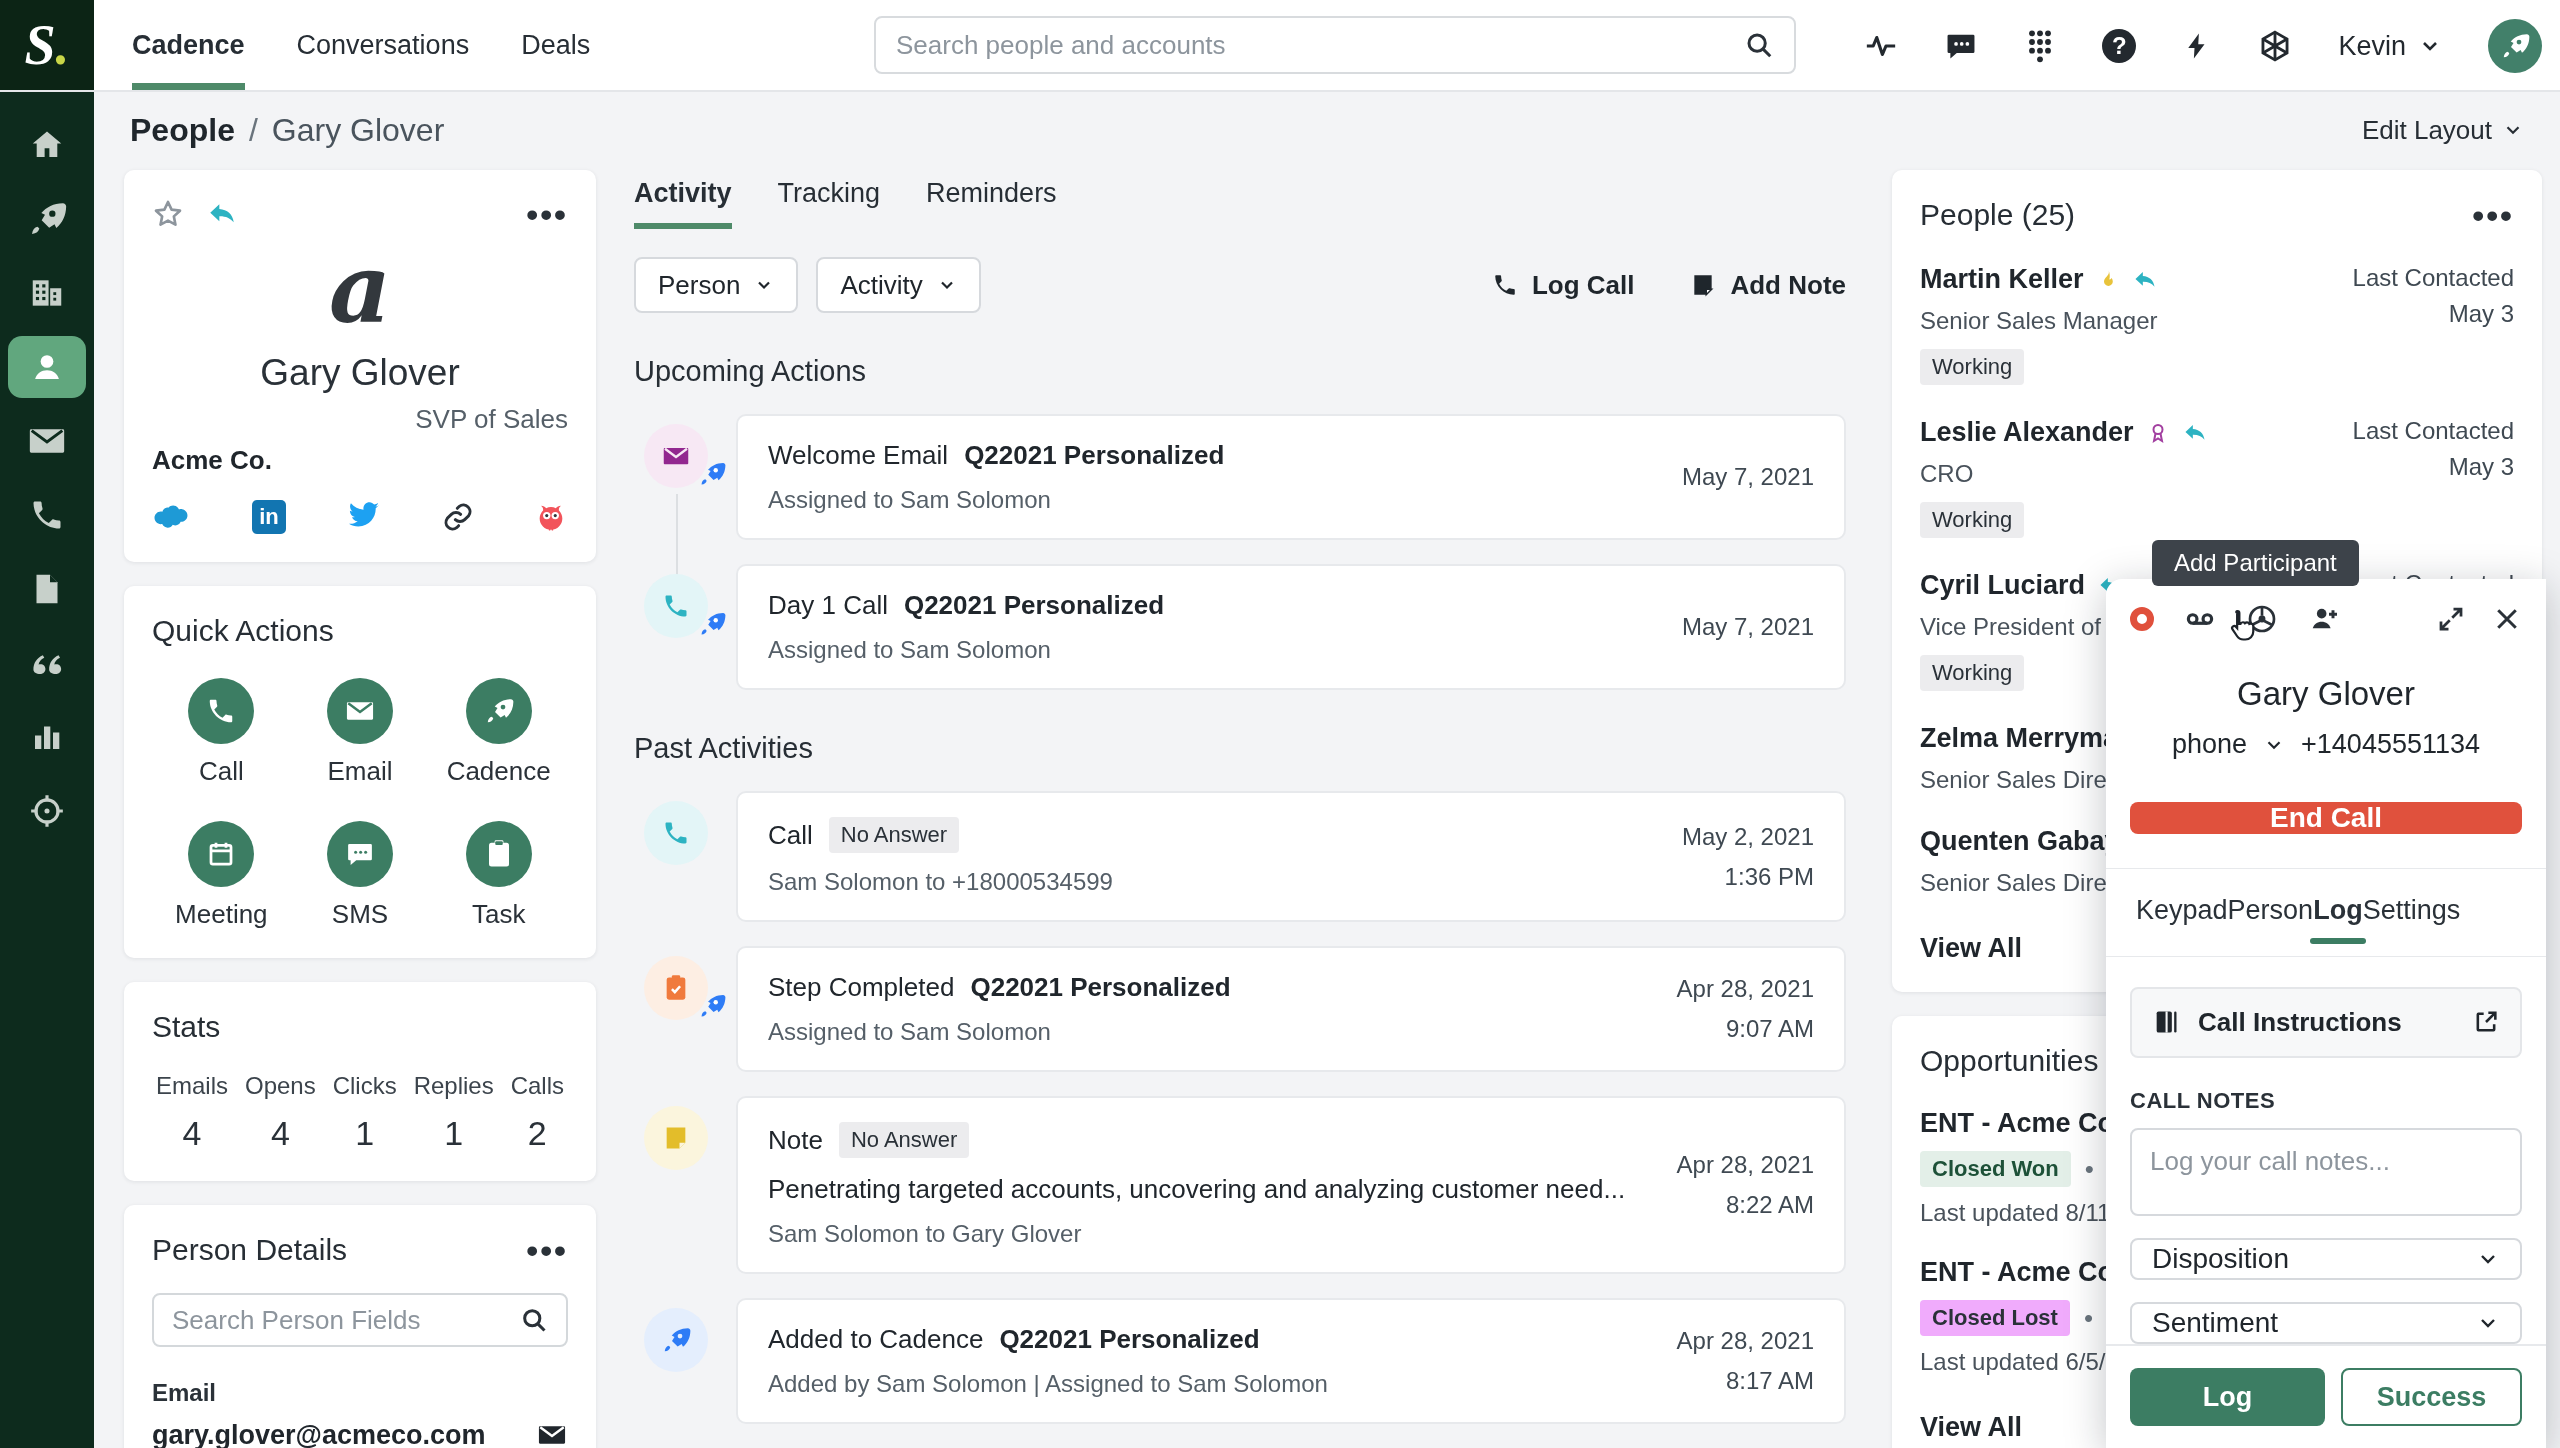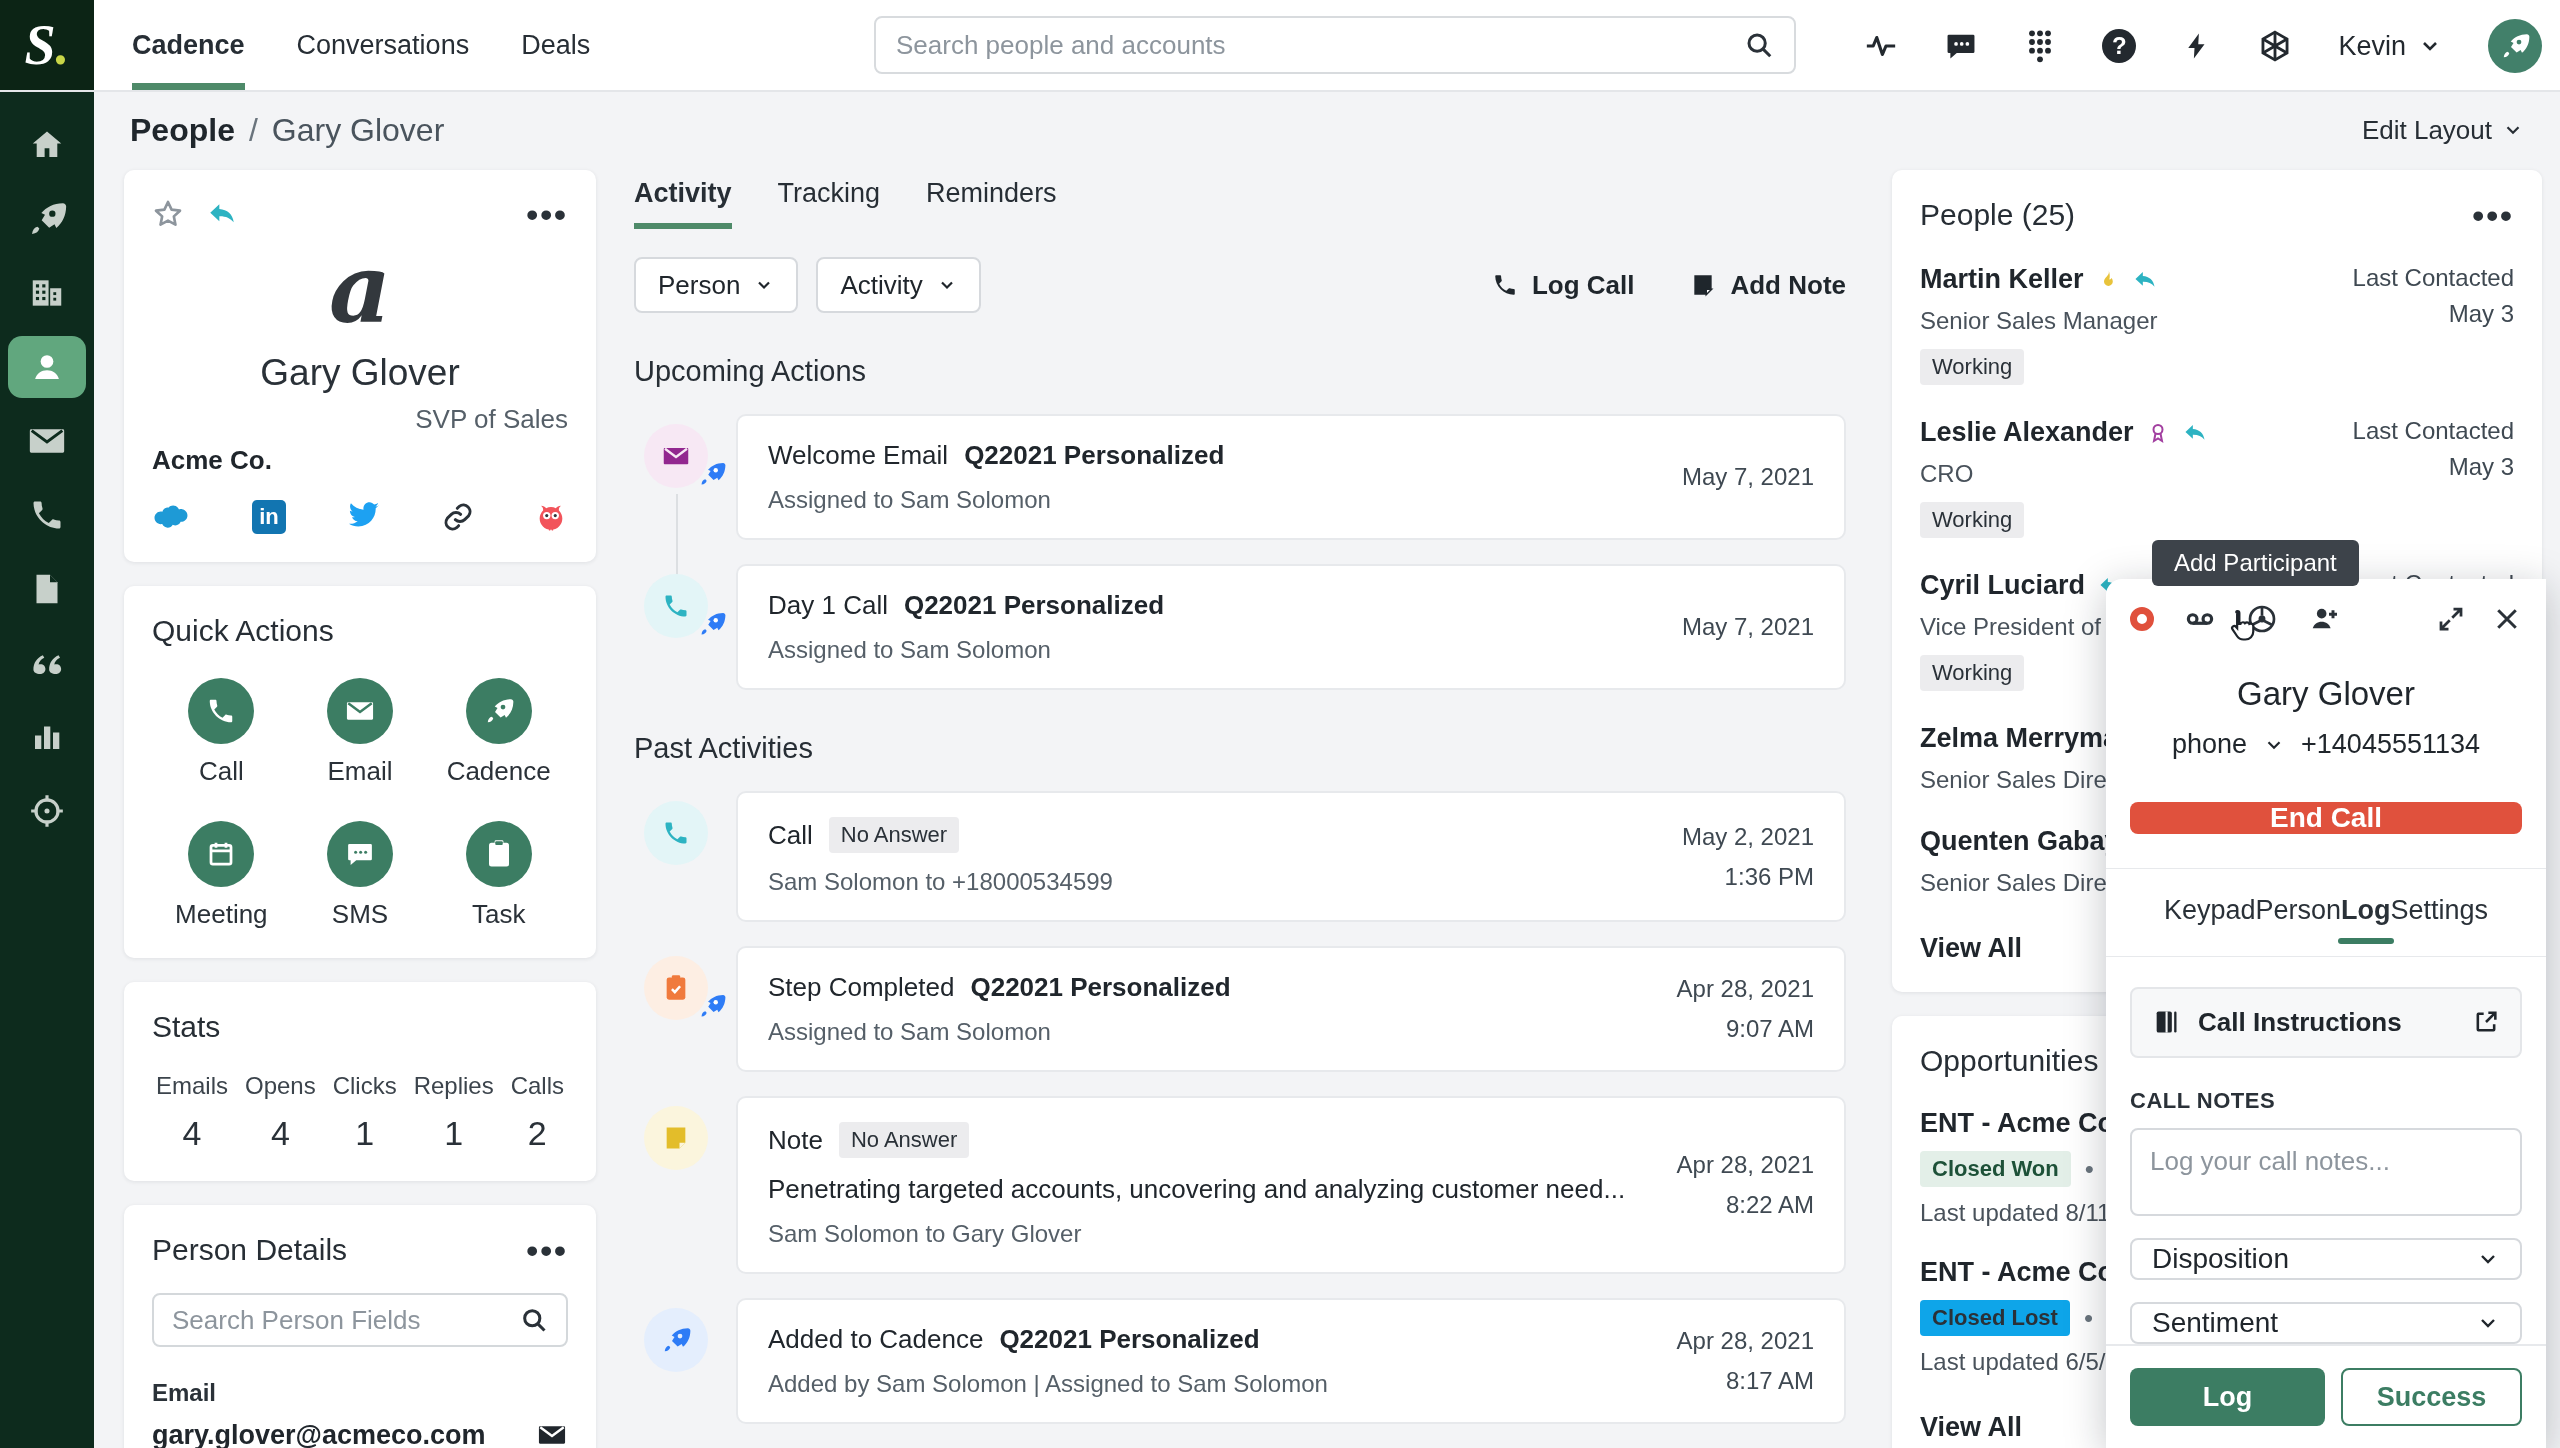--- a/index.html
+++ b/index.html
@@ -96,35 +96,35 @@
 .pname{font-size:27px;font-weight:bold;color:#20262c;display:flex;align-items:center;gap:12px}
 .prole{font-size:24px;color:#49525b;margin-top:12px}
 .prow .badge{margin-top:14px}
 .pr{text-align:right;font-size:24px;color:#3f4952;flex:none}
 .pr div+div{margin-top:8px}
 .viewall{font-size:27px;font-weight:bold;color:#20262c;margin-top:36px;cursor:pointer}
 .orow{margin-top:30px}
 .oname{font-size:27px;font-weight:bold;color:#20262c}
 .ostage{display:flex;align-items:center;gap:14px;margin-top:12px;font-size:26px;color:#20262c}
 .stage-won{background:#e3efe8;color:#1d5138;font-weight:bold}
-.stage-lost{background:#0ea5e9;color:#2a3138;font-weight:bold}
+.stage-lost{background:#f0abfc;color:#2a3138;font-weight:bold}
 .odot{color:#6a747d}
 .oupd{font-size:24px;color:#49525b;margin-top:12px}
 
 .popup{position:absolute;left:2106px;top:579px;width:440px;height:869px;background:#fff;border-radius:16px 0 0 0;
   box-shadow:0 8px 40px rgba(15,25,35,.25);z-index:40;padding:24px 24px 0;display:flex;flex-direction:column}
 .pop-icons{display:flex;align-items:center;gap:30px;color:#2a3138}
 .rec-ring{width:24px;height:24px;border-radius:50%;border:7px solid #e0503c}
 .pop-icons .right{margin-left:auto;display:flex;gap:26px;align-items:center}
 .pop-name{text-align:center;font-size:33px;color:#20262c;margin-top:40px}
 .pop-phone{display:flex;justify-content:center;align-items:center;gap:16px;margin-top:16px;font-size:27px;color:#20262c}
 .endcall{margin-top:42px;height:58px;background:#e0513d;border-radius:8px;color:#fff;font-size:28px;font-weight:bold;
   display:flex;align-items:center;justify-content:center;cursor:pointer}
 .pop-div{height:2px;background:#e7e9ec;margin:34px -24px 0}
-.pop-tabs{display:flex;justify-content:center;padding:26px 6px 12px;position:relative}
+.pop-tabs{display:flex;justify-content:flex-start;padding:26px 6px 12px;position:relative}
 .ptab{font-size:27px;color:#2a3138;padding-bottom:18px;position:relative;cursor:pointer}
 .ptab.active{font-weight:bold}
 .ptab.active::after{content:"";position:absolute;left:50%;transform:translateX(-50%);bottom:0;width:56px;height:6px;background:#3c7d63;border-radius:3px}
 .pop-hair{height:2px;background:#e7e9ec;margin:0 -24px}
 .ci-btn{margin-top:30px;display:flex;align-items:center;gap:18px;background:#f7f8f9;border:2px solid #e4e6e9;border-radius:8px;padding:18px 20px;cursor:pointer}
 .ci-label{font-size:26px;font-weight:bold;color:#20262c}
 .ci-btn .right{margin-left:auto}
 .notes-label{margin-top:30px;font-size:22px;font-weight:bold;color:#2a3138;letter-spacing:.5px}
 .notes{margin-top:14px;width:100%;height:152px;border:2px solid #d6d9dd;border-radius:8px;padding:16px 18px;font-size:26px;
   font-family:inherit;color:#2a3138;resize:none;outline:none}

